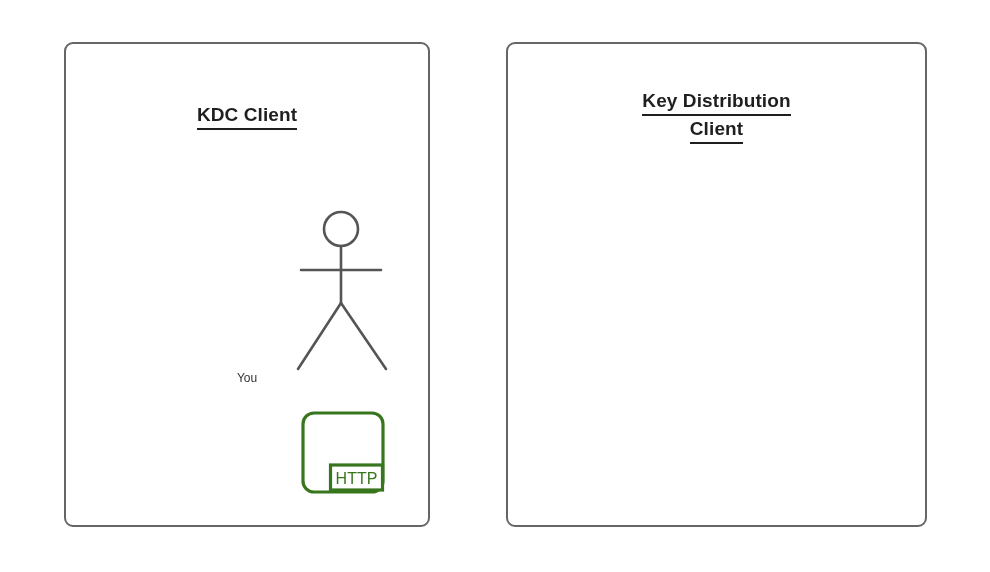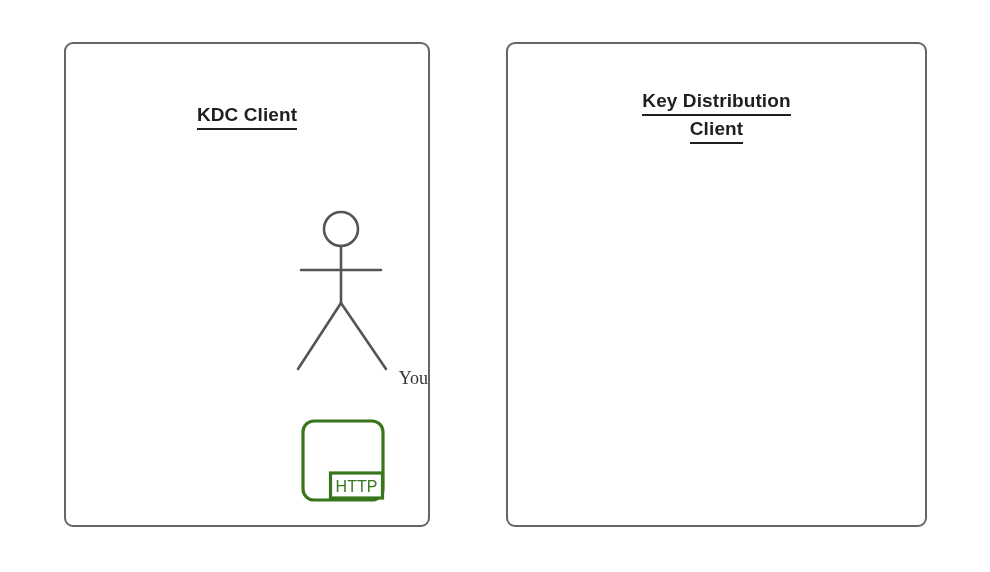--- a/index.html
+++ b/index.html
@@ -76,38 +76,37 @@
     top: 153px;
     width: 148px;
     height: 182px;
   }
   #stick-figure svg { display: block; }
 
   .node-caption {
     position: absolute;
     left: 0;
     right: 0;
-    text-align: right;
-    font-size: 18px;
+    text-align: center;
+    font-size: 12px;
     color: #333333;
     line-height: 24px;
-    font-family: Liberation Serif, serif;
   }
   #caption-you {
     top: 322px;
   }
   #caption-http-service {
     top: 472px;
   }
 
   
   #http-service-icon {
     position: absolute;
     left: 228px;
-    top: 368px;
+    top: 360px;
     width: 95px;
     height: 92px;
   }
   #http-service-icon svg { display: block; }
 </style>
 </head>
 <body>
 
 <div class="canvas">
 

